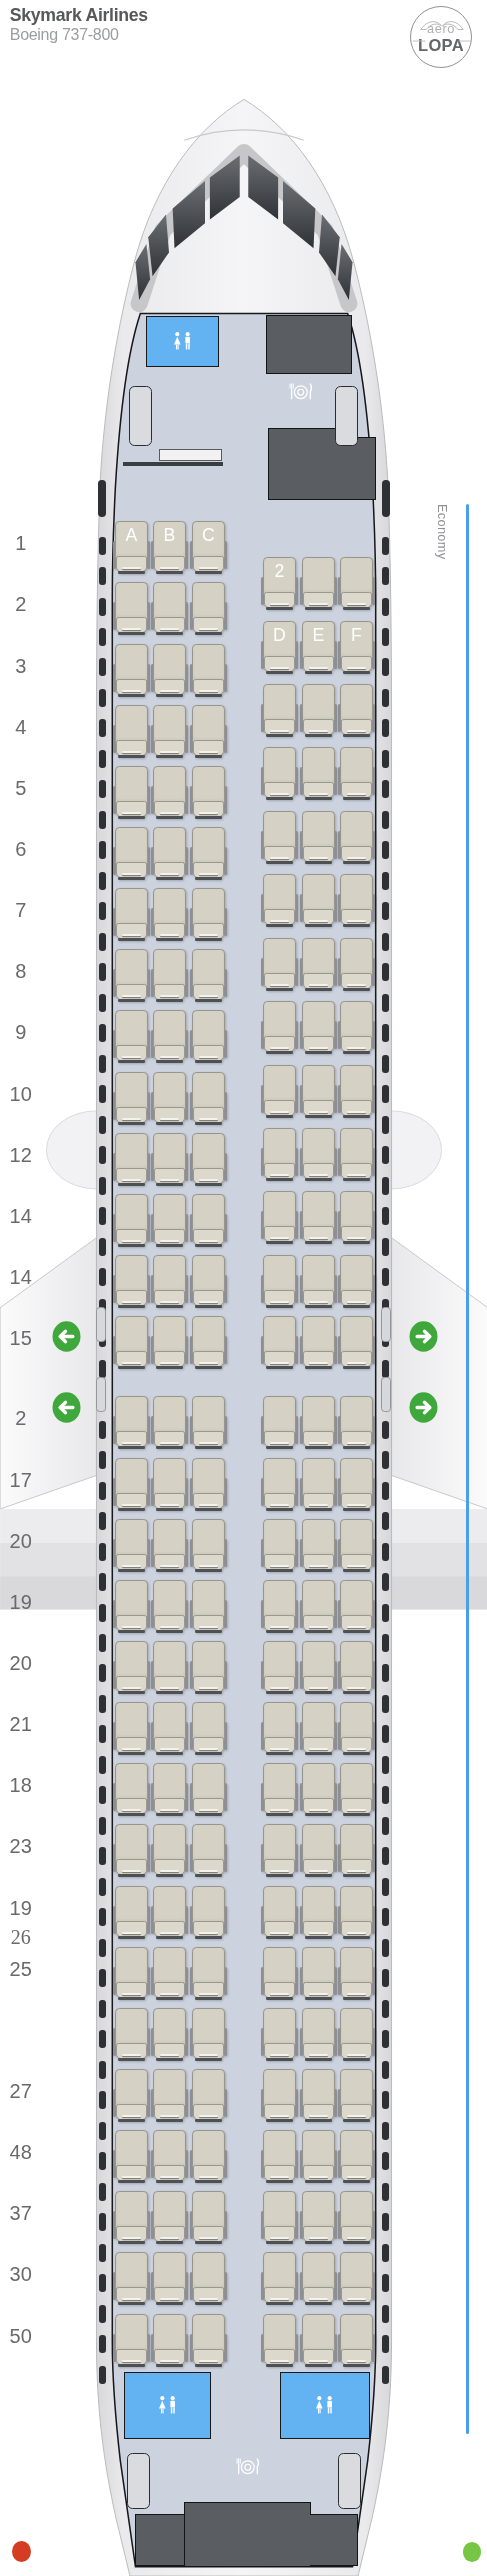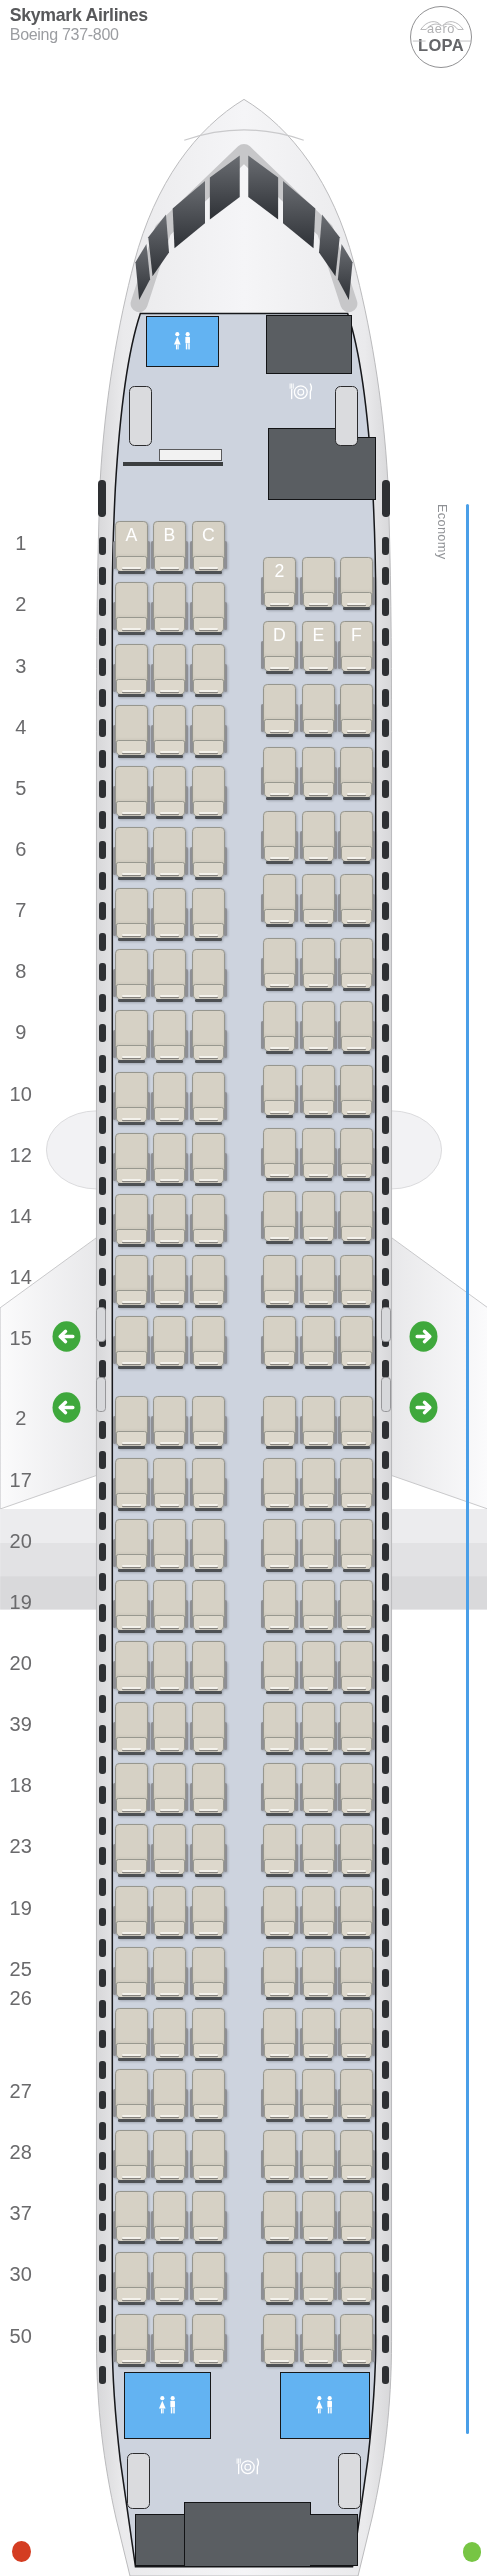--- a/index.html
+++ b/index.html
@@ -652,21 +652,21 @@
         <div class="cushion"></div>
         <div class="underbar"></div>
       </div>
       <div class="seat" style="left: 191px; top: 1641px;">
         <span class="arm arm-l"></span>
         <span class="arm arm-r"></span>
         <div class="back"></div>
         <div class="cushion"></div>
         <div class="underbar"></div>
       </div>
-      <div class="rownum" style="top: 1713px;">39</div>
+      <div class="rownum" style="top: 1713px;">21</div>
       <div class="seat" style="left: 114px; top: 1702px;">
         <span class="arm arm-l"></span>
         <span class="arm arm-r"></span>
         <div class="back"></div>
         <div class="cushion"></div>
         <div class="underbar"></div>
       </div>
       <div class="seat" style="left: 152px; top: 1702px;">
         <span class="arm arm-l"></span>
         <span class="arm arm-r"></span>
@@ -762,21 +762,21 @@
         <div class="cushion"></div>
         <div class="underbar"></div>
       </div>
       <div class="seat" style="left: 191px; top: 1947px;">
         <span class="arm arm-l"></span>
         <span class="arm arm-r"></span>
         <div class="back"></div>
         <div class="cushion"></div>
         <div class="underbar"></div>
       </div>
-      <div class="rownum" style="top: 1987px;">26</div>
+      <div class="rownum" style="top: 1926px; font-family: Liberation Serif, serif;">26</div>
       <div class="seat" style="left: 114px; top: 2008px;">
         <span class="arm arm-l"></span>
         <span class="arm arm-r"></span>
         <div class="back"></div>
         <div class="cushion"></div>
         <div class="underbar"></div>
       </div>
       <div class="seat" style="left: 152px; top: 2008px;">
         <span class="arm arm-l"></span>
         <span class="arm arm-r"></span>
@@ -806,21 +806,21 @@
         <div class="cushion"></div>
         <div class="underbar"></div>
       </div>
       <div class="seat" style="left: 191px; top: 2069px;">
         <span class="arm arm-l"></span>
         <span class="arm arm-r"></span>
         <div class="back"></div>
         <div class="cushion"></div>
         <div class="underbar"></div>
       </div>
-      <div class="rownum" style="top: 2141px;">28</div>
+      <div class="rownum" style="top: 2141px;">48</div>
       <div class="seat" style="left: 114px; top: 2130px;">
         <span class="arm arm-l"></span>
         <span class="arm arm-r"></span>
         <div class="back"></div>
         <div class="cushion"></div>
         <div class="underbar"></div>
       </div>
       <div class="seat" style="left: 152px; top: 2130px;">
         <span class="arm arm-l"></span>
         <span class="arm arm-r"></span>

